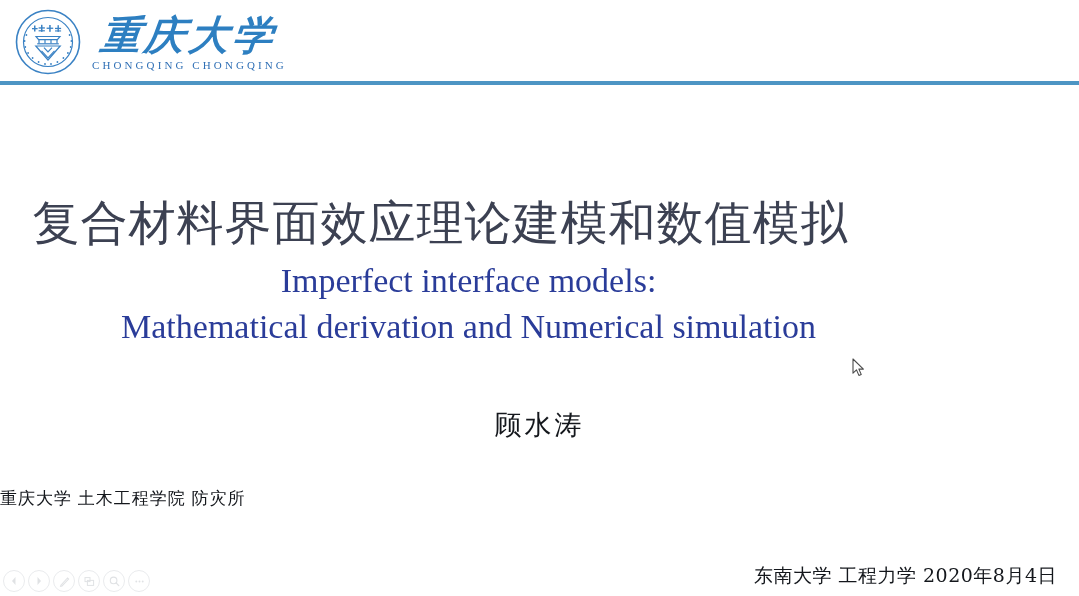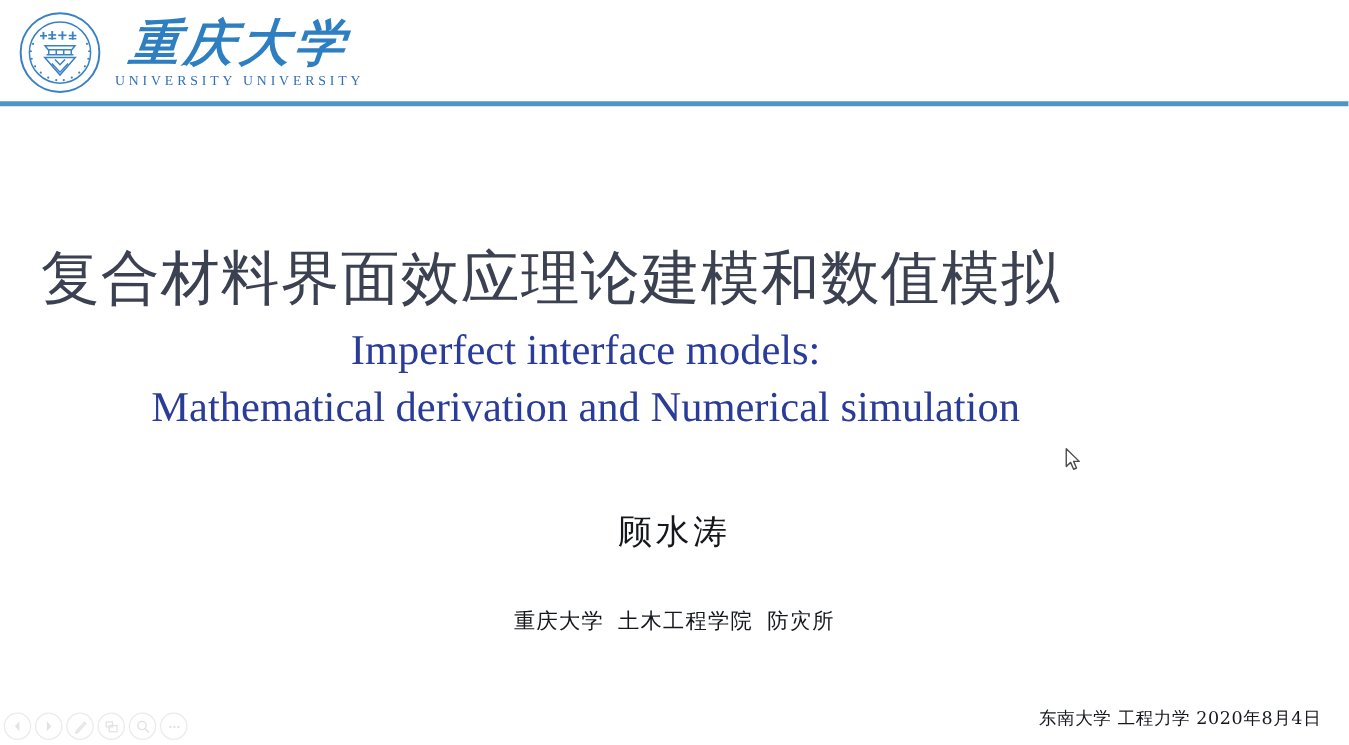--- a/index.html
+++ b/index.html
@@ -126,34 +126,34 @@
     line-height: 34px;
     color: #14171c;
     letter-spacing: 3px;
   }
 
   .affiliation {
     position: absolute;
     left: 0;
     top: 487px;
     width: 1079px;
-    text-align: center;
-    font-family: Liberation Mono, monospace;
+    text-align: left;
+    font-family: Liberation Sans, sans-serif;
     font-size: 17px;
     line-height: 24px;
     color: #14171c;
     letter-spacing: 1px;
   }
 
   .footer-meta {
     position: absolute;
     right: 22px;
     top: 562px;
     font-family: "DejaVu Serif", "Liberation Serif", serif;
-    font-size: 14px;
+    font-size: 19px;
     line-height: 26px;
     color: #14171c;
     letter-spacing: 0.5px;
     white-space: nowrap;
   }
 
   
   .ppt-toolbar {
     position: absolute;
     left: 3px;
@@ -235,21 +235,21 @@
             <circle cx="53.9" cy="45" r="0.9"></circle>
               <circle cx="56.7" cy="39" r="0.9"></circle>
             <circle cx="57.4" cy="33" r="0.9"></circle>
               <circle cx="55.6" cy="27" r="0.9"></circle>
           </g>
         </svg>
       </div>
 
       <div class="wordmark">
         <div class="wordmark-cn">重庆大学</div>
-        <div class="wordmark-en">UNIVERSITY UNIVERSITY</div>
+        <div class="wordmark-en">CHONGQING CHONGQING</div>
       </div>
     </div>
 
     <div class="header-rule"></div>
   </div>
 
   <div class="title-cn">复合材料界面效应理论建模和数值模拟</div>
 
   <div class="title-en">
     <span class="line1">Imperfect interface models:</span>

